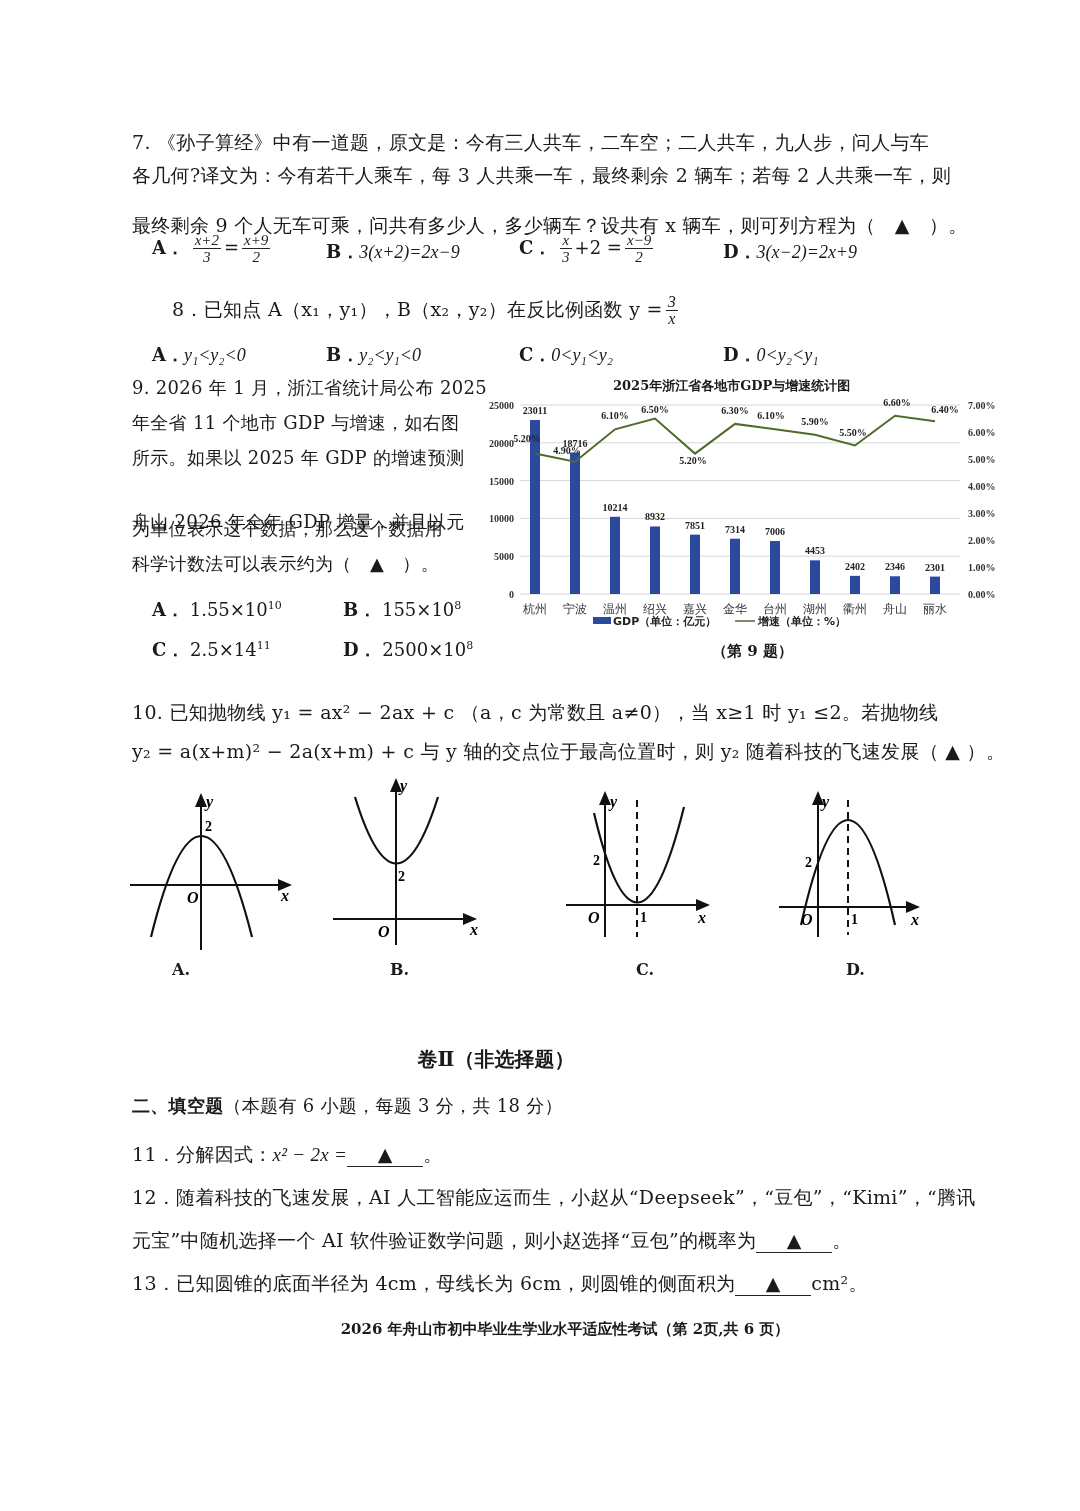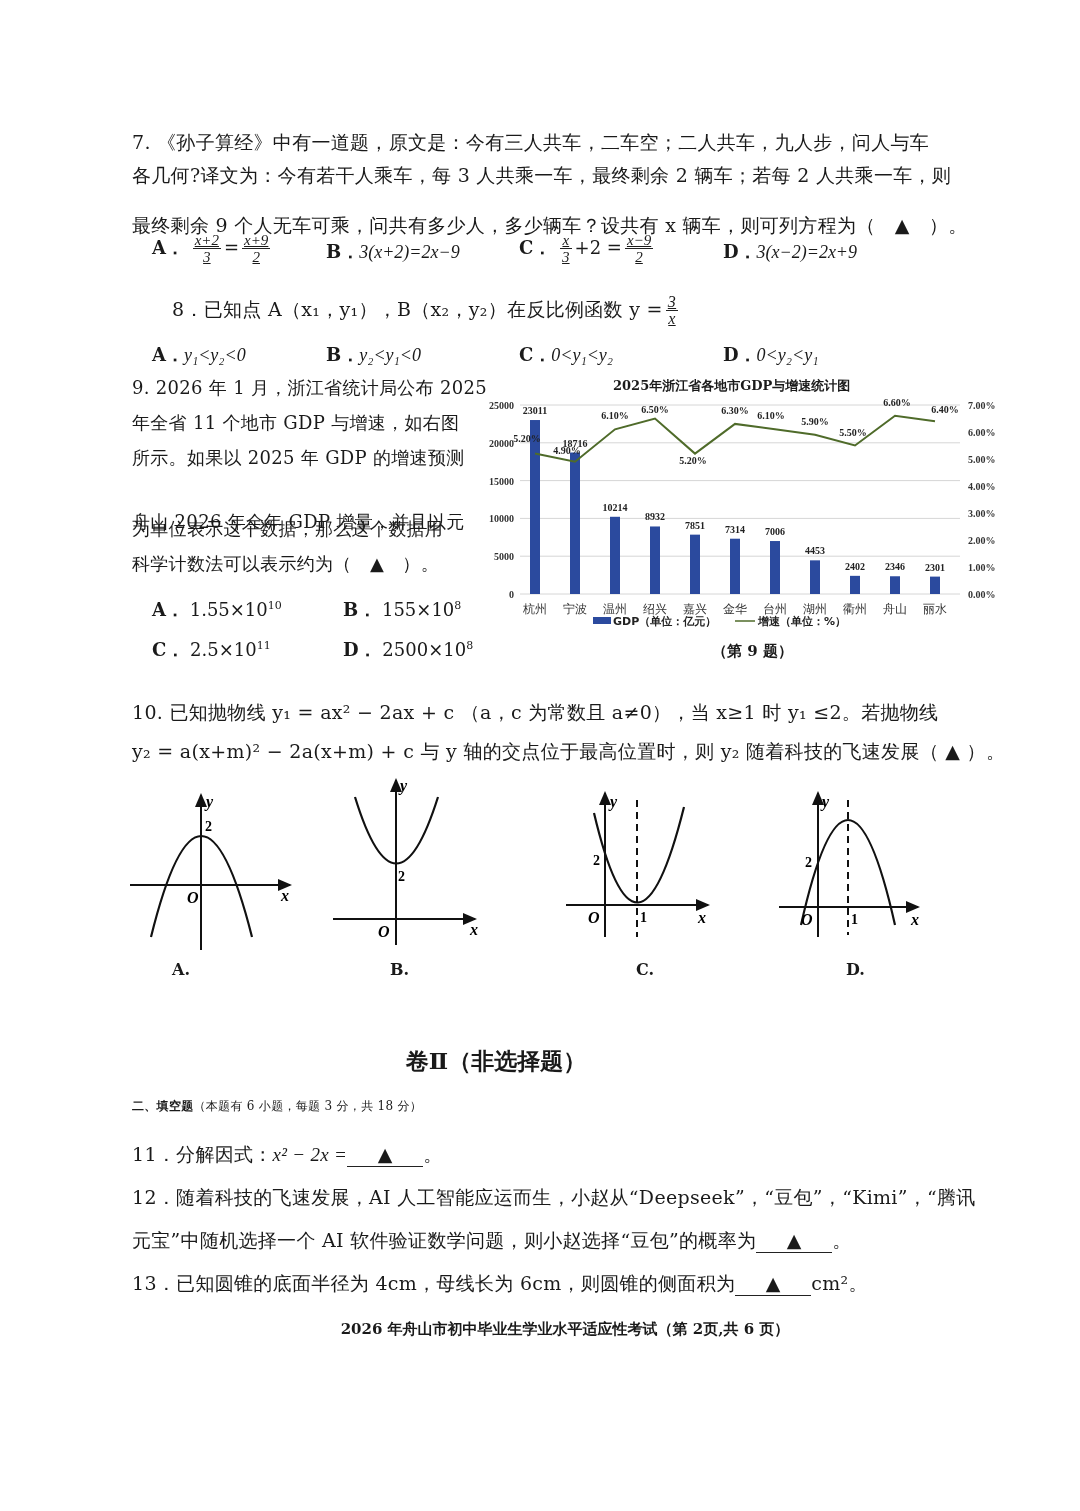--- a/index.html
+++ b/index.html
@@ -3,21 +3,21 @@
 <meta charset="utf-8">
 <style>
   html, body { margin:0; padding:0; background:#ffffff; }
   body { width:1080px; height:1511px; position:relative; overflow:hidden;
          font-family:"DejaVu Serif","Liberation Serif",serif; color:#1a1a1a; }
   .abs { position:absolute; }
   .line { position:absolute; left:132px; font-size:19px; line-height:24px; white-space:nowrap; letter-spacing:0.3px; }
   .bold { font-weight:bold; }
   .opt { position:absolute; font-size:18px; line-height:24px; white-space:nowrap; }
   .math { font-family:"Liberation Serif","DejaVu Serif",serif; font-style:italic; }
-  .frac { display:inline-block; vertical-align:middle; text-align:center; font-size:15px; line-height:16px; margin:0 3px;text-decoration:underline; }
+  .frac { display:inline-block; vertical-align:middle; text-align:center; font-size:15px; line-height:16px; margin:0 3px; }
   .frac .num { display:block; border-bottom:1px solid #222; padding:0 2px; }
   .frac .den { display:block; padding:0 2px; }
   sup { font-size:11px; }
   .blank { display:inline-block; border-bottom:1.5px solid #222; width:76px; text-align:center; }
   .chart-title { font-size:13px; font-weight:bold; }
   .tick { font-size:10px; font-weight:bold; fill:#333; font-family:"Liberation Serif",serif; }
   .dl { font-size:10px; font-weight:bold; fill:#222; font-family:"Liberation Serif",serif; }
   .cat { font-size:12px; fill:#333; font-family:"DejaVu Sans",sans-serif; }
   .legend { font-size:11px; fill:#222; font-weight:bold; font-family:"DejaVu Sans",sans-serif; }
   .graph-label { font-family:"Liberation Serif",serif; font-style:italic; font-weight:bold; font-size:16px; }
@@ -56,21 +56,21 @@
 
 <div class="line" style="top:376px; font-size:18px;text-align:right;">9. 2026 年 1 月，浙江省统计局公布 2025</div>
 <div class="line" style="top:411px; font-size:18px;text-align:right;">年全省 11 个地市 GDP 与增速，如右图</div>
 <div class="line" style="top:446px; font-size:18px;">所示。如果以 2025 年 GDP 的增速预测</div>
 <div class="line" style="top:510px; font-size:18px;">舟山 2026 年全年 GDP 增量，并且以元</div>
 <div class="line" style="top:517px; font-size:18px;">为单位表示这个数据，那么这个数据用</div>
 <div class="line" style="top:552px; font-size:18px;">科学计数法可以表示约为（　▲　）。</div>
 
 <div class="opt" style="left:152px; top:594px;"><span class="bold">A．</span> <span>1.55×10</span><sup>10</sup></div>
 <div class="opt" style="left:343px; top:594px;"><span class="bold">B．</span> <span>155×10</span><sup>8</sup></div>
-<div class="opt" style="left:152px; top:634px;"><span class="bold">C．</span> <span>2.5×10</span><sup>11</sup></div>
+<div class="opt" style="left:152px; top:634px;"><span class="bold">C．</span> <span>2.5×14</span><sup>11</sup></div>
 <div class="opt" style="left:343px; top:634px;"><span class="bold">D．</span> <span>2500×10</span><sup>8</sup></div>
 
 <div class="abs chart-title" style="left:613px; top:377px;">2025年浙江省各地市GDP与增速统计图</div>
 <svg class="abs" style="left:478px; top:395px;" width="540" height="240" viewBox="478 395 540 240" id="chart-svg">
   <g id="grid">
       <line x1="520" y1="594" x2="960" y2="594" stroke="#d6d6d6" stroke-width="1"></line>
       <line x1="520" y1="556.2" x2="960" y2="556.2" stroke="#d6d6d6" stroke-width="1"></line>
       <line x1="520" y1="518.4" x2="960" y2="518.4" stroke="#d6d6d6" stroke-width="1"></line>
       <line x1="520" y1="480.6" x2="960" y2="480.6" stroke="#d6d6d6" stroke-width="1"></line>
       <line x1="520" y1="442.79999999999995" x2="960" y2="442.79999999999995" stroke="#d6d6d6" stroke-width="1"></line>
@@ -203,22 +203,22 @@
   <line x1="73" y1="15" x2="73" y2="150" stroke="#111" stroke-width="2" stroke-dasharray="7,5"></line>
   <path d="M26,140 Q73,-70 120,140" fill="none" stroke="#111" stroke-width="2.2"></path>
   <text class="graph-label" x="47" y="22">y</text>
   <text class="graph-num" x="30" y="82">2</text>
   <text class="graph-label" x="26" y="140">O</text>
   <text class="graph-num" x="76" y="139">1</text>
   <text class="graph-label" x="136" y="140">x</text>
 </svg>
 <div class="abs bold" style="left:846px; top:960px; font-size:16px;">D.</div>
 
-<div class="abs center" style="left:0; width:992px; top:1046px; font-size:23px; font-weight:bold;">卷Ⅱ（非选择题）</div>
-<div class="line" style="top:1094px; font-size:12px;">
+<div class="abs center" style="left:0; width:992px; top:1046px; font-size:20px; font-weight:bold;">卷Ⅱ（非选择题）</div>
+<div class="line" style="top:1094px; font-size:18px;">
   <span class="bold">二、填空题</span><span>（本题有 6 小题，每题 3 分，共 18 分）</span>
 </div>
 
 <div class="line" style="top:1142px;">
   <span>11．分解因式：</span><span class="math">x² − 2x =</span><span class="blank">▲</span><span>。</span>
 </div>
 
 <div class="line" style="top:1185px;">12．随着科技的飞速发展，AI 人工智能应运而生，小赵从“Deepseek”，“豆包”，“Kimi”，“腾讯</div>
 <div class="line" style="top:1228px;">
   <span>元宝”中随机选择一个 AI 软件验证数学问题，则小赵选择“豆包”的概率为</span><span class="blank">▲</span><span>。</span>

